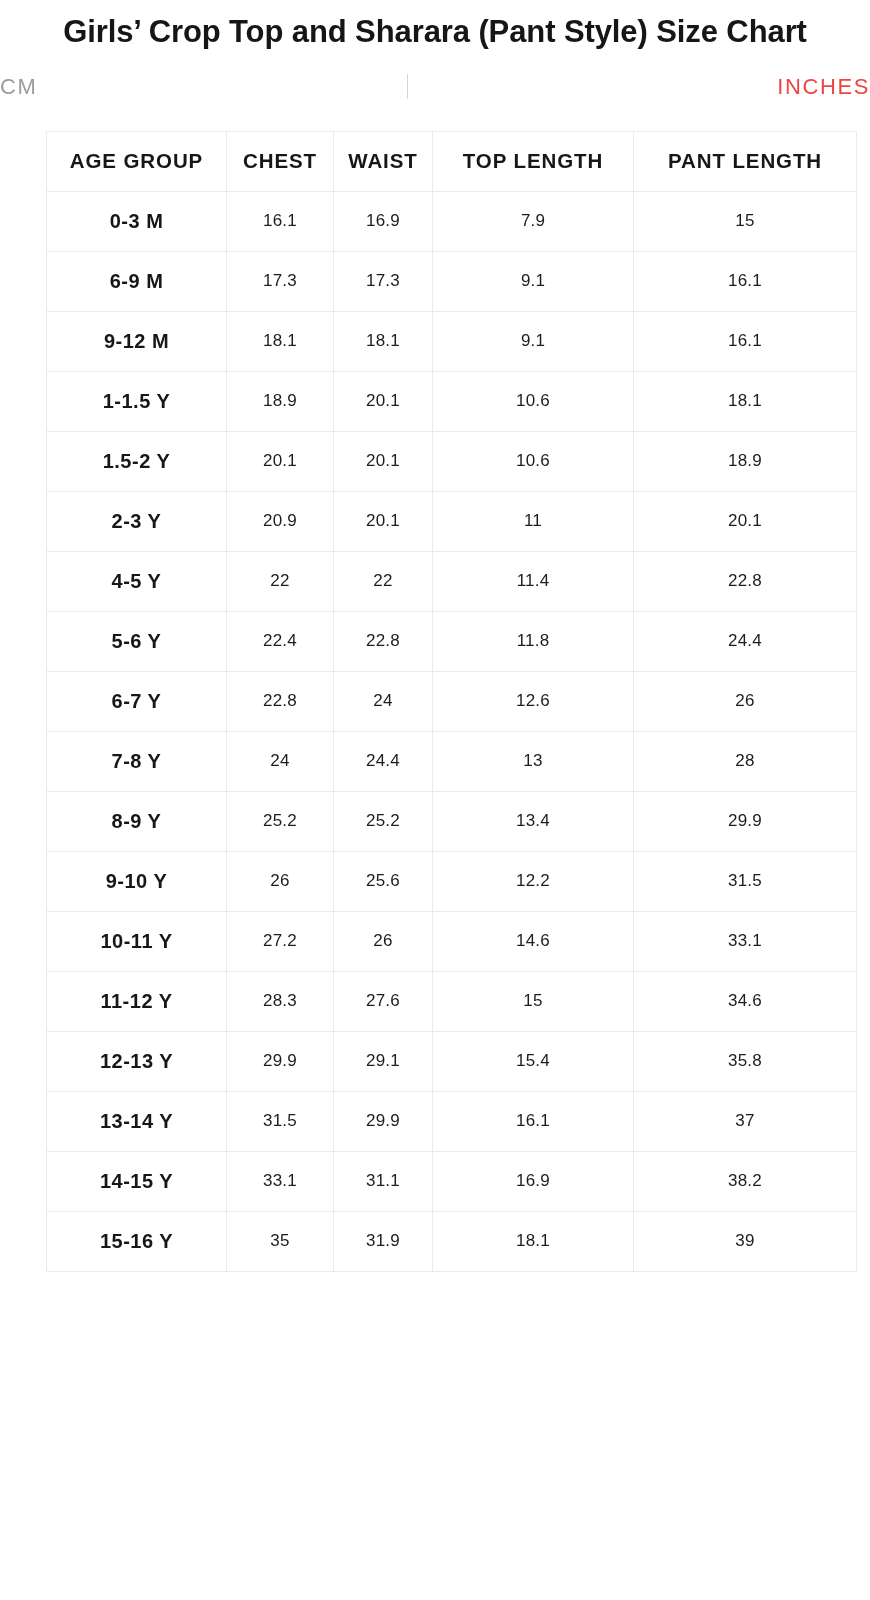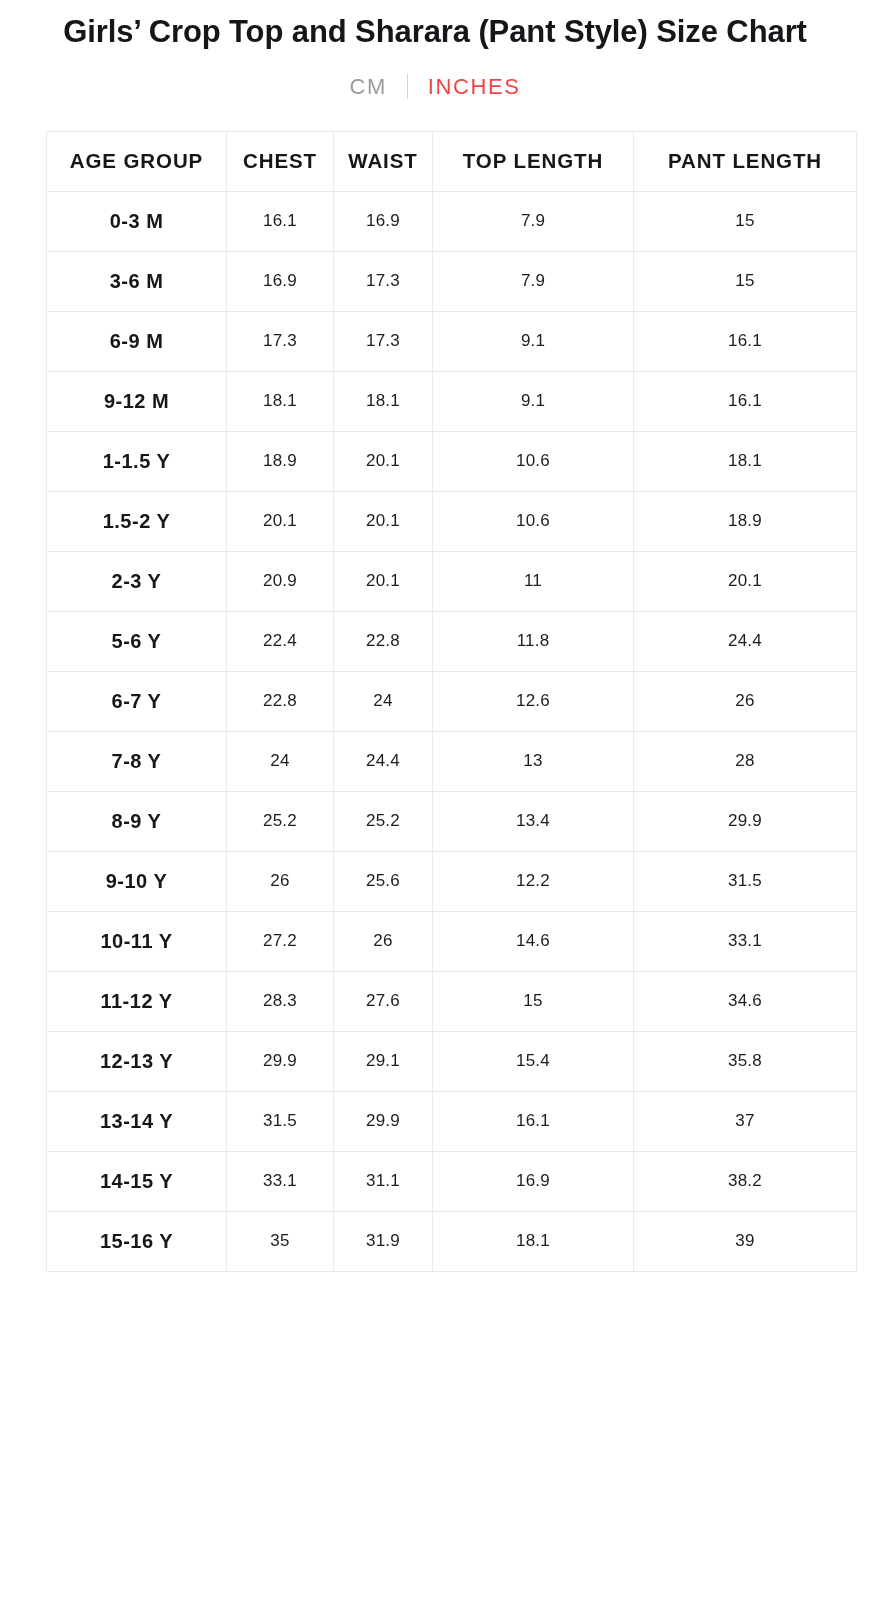--- a/index.html
+++ b/index.html
@@ -32,22 +32,22 @@
     color: #16161a;
     text-align: center;
     letter-spacing: -0.1px;
     margin: 0;
   }
 
   
   .unit-toggle {
     display: flex;
     align-items: center;
-    justify-content: center;
-    gap: 20px;
+    justify-content: space-between;
+    gap: 32px;
     margin-top: 22px;
   }
   .unit-opt {
     font-size: 22px;
     letter-spacing: 1.6px;
     font-weight: 400;
     cursor: pointer;
   }
   .unit-opt.cm { color: #9b9b9b; }
   .unit-opt.inches { color: #ef4444; }
@@ -143,27 +143,20 @@
       </thead>
       <tbody id="table-body">
           <tr>
             <td class="age-cell">0-3 M</td>
             <td class="val-cell">16.1</td>
             <td class="val-cell">16.9</td>
             <td class="val-cell">7.9</td>
             <td class="val-cell">15</td>
           </tr>
           <tr>
-            <td class="age-cell">3-6 M</td>
-            <td class="val-cell">16.9</td>
-            <td class="val-cell">17.3</td>
-            <td class="val-cell">7.9</td>
-            <td class="val-cell">15</td>
-          </tr>
-          <tr>
             <td class="age-cell">6-9 M</td>
             <td class="val-cell">17.3</td>
             <td class="val-cell">17.3</td>
             <td class="val-cell">9.1</td>
             <td class="val-cell">16.1</td>
           </tr>
           <tr>
             <td class="age-cell">9-12 M</td>
             <td class="val-cell">18.1</td>
             <td class="val-cell">18.1</td>
@@ -183,20 +176,27 @@
             <td class="val-cell">20.1</td>
             <td class="val-cell">10.6</td>
             <td class="val-cell">18.9</td>
           </tr>
           <tr>
             <td class="age-cell">2-3 Y</td>
             <td class="val-cell">20.9</td>
             <td class="val-cell">20.1</td>
             <td class="val-cell">11</td>
             <td class="val-cell">20.1</td>
+          </tr>
+          <tr>
+            <td class="age-cell">4-5 Y</td>
+            <td class="val-cell">22</td>
+            <td class="val-cell">22</td>
+            <td class="val-cell">11.4</td>
+            <td class="val-cell">22.8</td>
           </tr>
           <tr>
             <td class="age-cell">5-6 Y</td>
             <td class="val-cell">22.4</td>
             <td class="val-cell">22.8</td>
             <td class="val-cell">11.8</td>
             <td class="val-cell">24.4</td>
           </tr>
           <tr>
             <td class="age-cell">6-7 Y</td>

